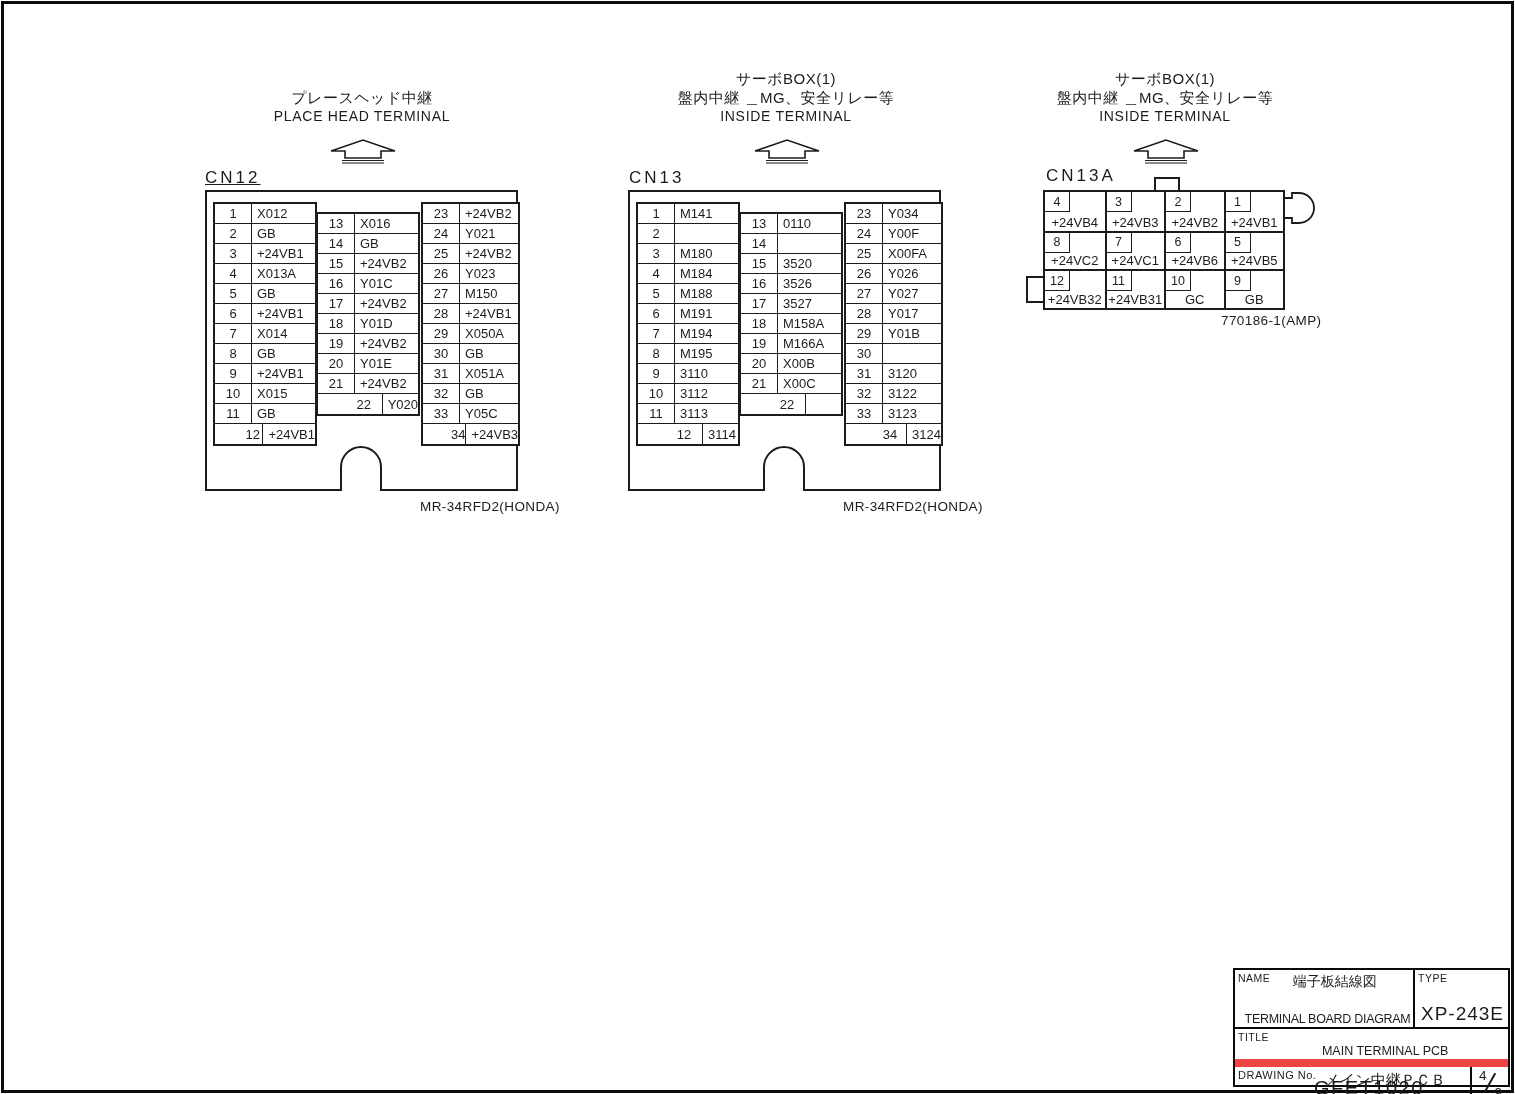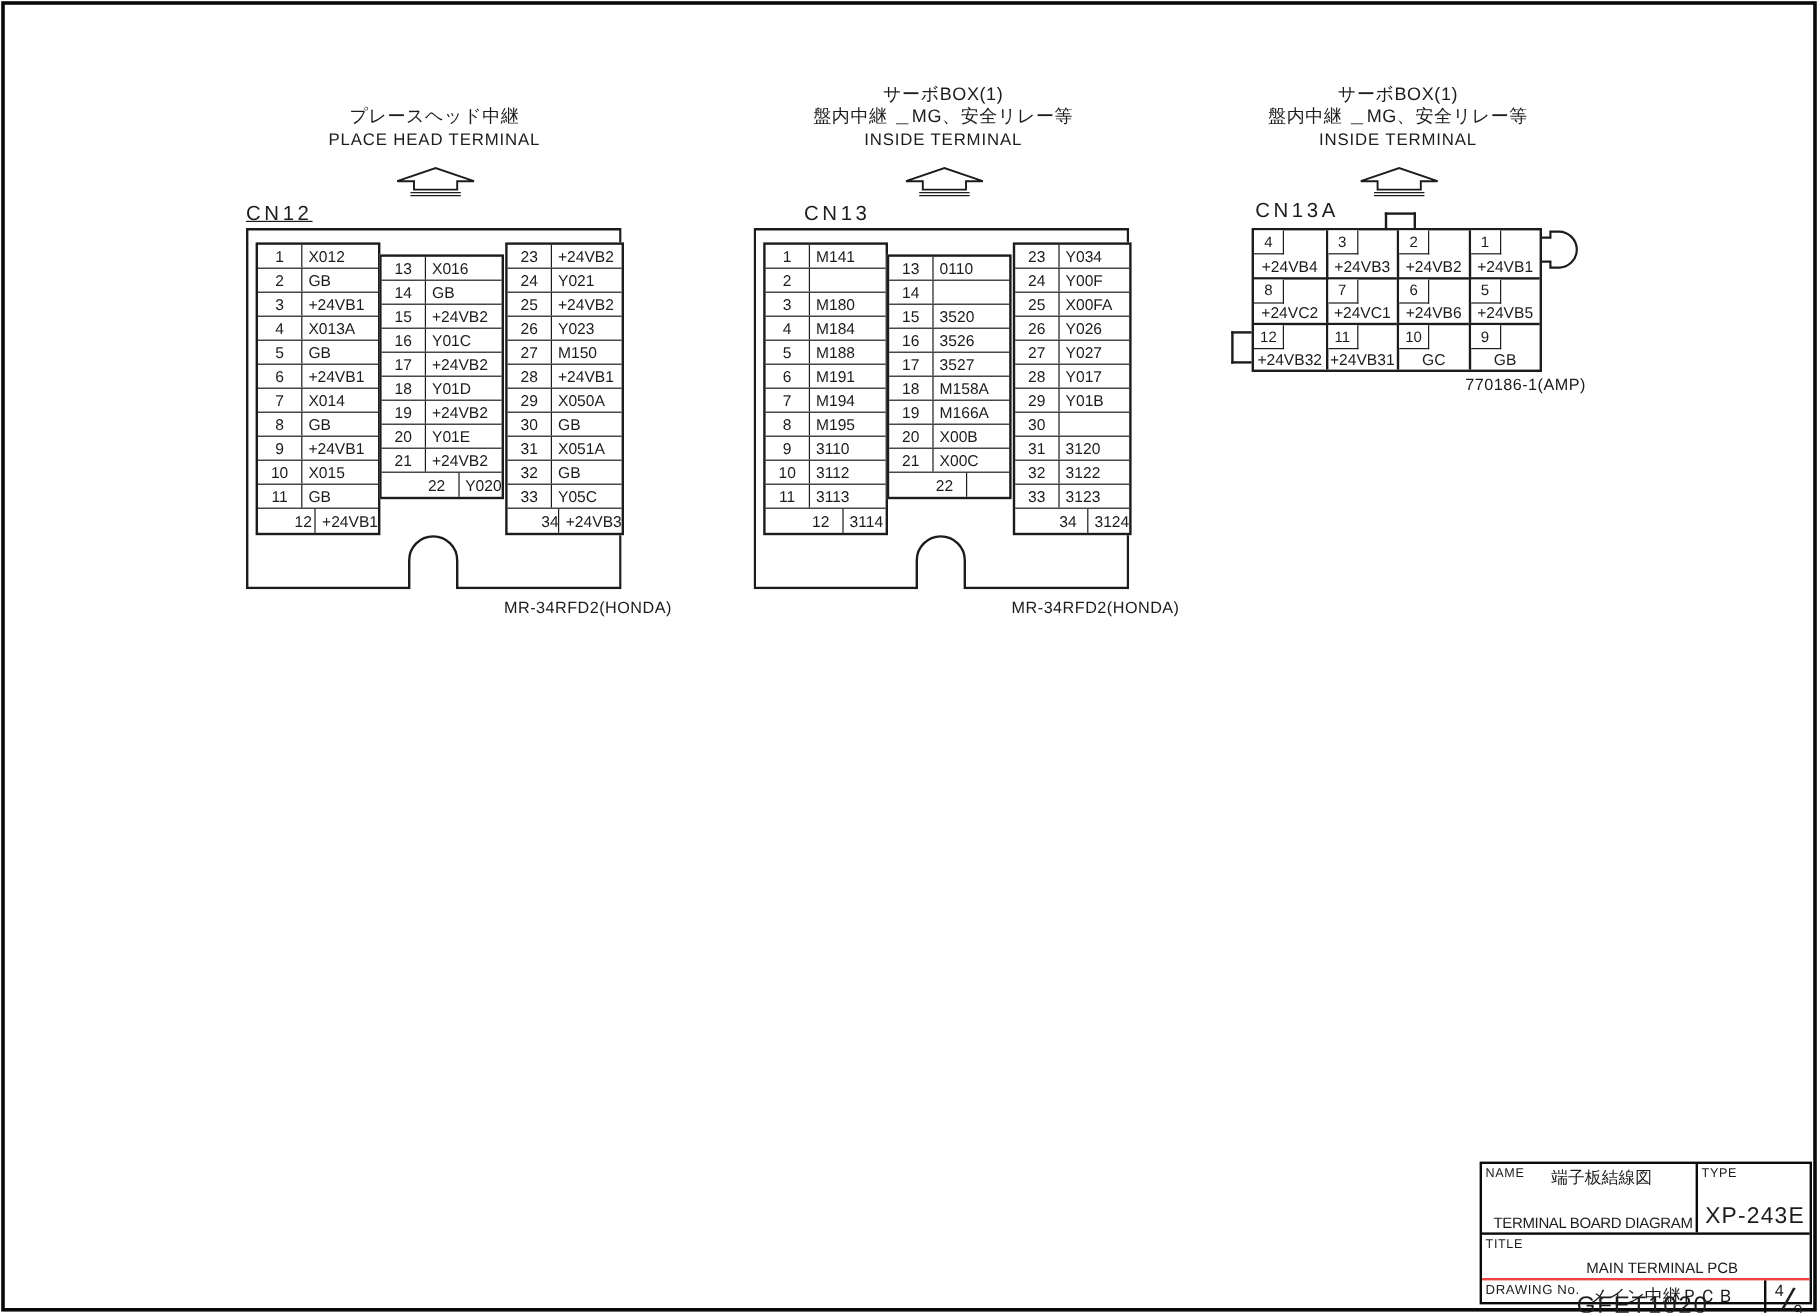--- a/index.html
+++ b/index.html
@@ -35,21 +35,21 @@
   .cnA-pin{position:absolute;left:0;top:0;width:24px;height:19px;border-right:1.5px solid #1c1c1c;border-bottom:1.5px solid #1c1c1c;
            display:flex;align-items:center;justify-content:center;font-size:12.5px;background:#fff;}
   .cnA-sig{position:absolute;left:0;right:0;bottom:1px;text-align:center;font-size:13px;white-space:nowrap;}
   .tab{position:absolute;background:#fff;border:2px solid #1c1c1c;box-sizing:border-box;}
 
   
   .tb{left:1233px;top:968px;width:277px;height:119px;border:2px solid #0a0a0a;box-sizing:border-box;background:#fff;}
   .tb-row1{height:59px;border-bottom:2px solid #0a0a0a;display:flex;box-sizing:border-box;}
   .tb-name{width:180px;border-right:2px solid #0a0a0a;position:relative;box-sizing:border-box;}
   .tb-type{flex:1;position:relative;text-align:right;}
-  .tb-row2{height:38px;border-bottom:2px solid #ef4444;position:relative;box-sizing:border-box;}
+  .tb-row2{height:38px;border-bottom:8px solid #ef4444;position:relative;box-sizing:border-box;}
   .tb-row3{height:34px;display:flex;box-sizing:border-box;}
   .tb-draw{flex:1;border-right:2px solid #0a0a0a;position:relative;box-sizing:border-box;text-align:right;}
   .tb-page{width:36px;position:relative;}
   .tb-tag{position:absolute;left:3px;top:2px;font-size:10.5px;letter-spacing:0.5px;}
   .tb-name-jp{position:absolute;top:3px;left:56%;transform:translateX(-50%);font-size:14px;white-space:nowrap;}
   .tb-name-en{position:absolute;bottom:1px;left:52%;transform:translateX(-50%);font-size:12.5px;letter-spacing:-0.3px;white-space:nowrap;}
   .tb-type-val{position:absolute;bottom:2px;left:6px;font-size:19px;letter-spacing:1px;white-space:nowrap;}
   .tb-title-jp{position:absolute;top:2px;left:55%;transform:translateX(-50%);font-size:15px;white-space:nowrap;margin-top:40px;}
   .tb-title-en{position:absolute;bottom:1px;left:55%;transform:translateX(-50%);font-size:12.5px;white-space:nowrap;}
   .tb-draw-tag{position:absolute;left:3px;top:2px;font-size:11px;letter-spacing:0.5px;}
@@ -266,21 +266,21 @@
       <div class="pin-sig">Y05C</div>
     </div>
 
     <div class="pin-row">
       <div class="pin-num">34</div>
       <div class="pin-sig">+24VB3</div>
     </div>
   </div>
 <div class="abs part-label" style="left:420px;top:499px;">MR-34RFD2(HONDA)</div>
 
-<div class="abs conn-label" style="left:629px;top:168px;margin-left:41px;">CN13</div>
+<div class="abs conn-label" style="left:629px;top:168px;">CN13</div>
 <svg class="abs" style="left:628px;top:190px;" width="313" height="301" viewBox="0 0 313 301">
   <path d="M1 1 H312 V300 H176 V277 A20 20 0 0 0 136 277 V300 H1 Z" fill="none" stroke="#1c1c1c" stroke-width="2"></path>
 </svg>
 <div class="pin-table" style="left:636px;top:202px;width:100px;">
 
     <div class="pin-row">
       <div class="pin-num">1</div>
       <div class="pin-sig">M141</div>
     </div>
 

